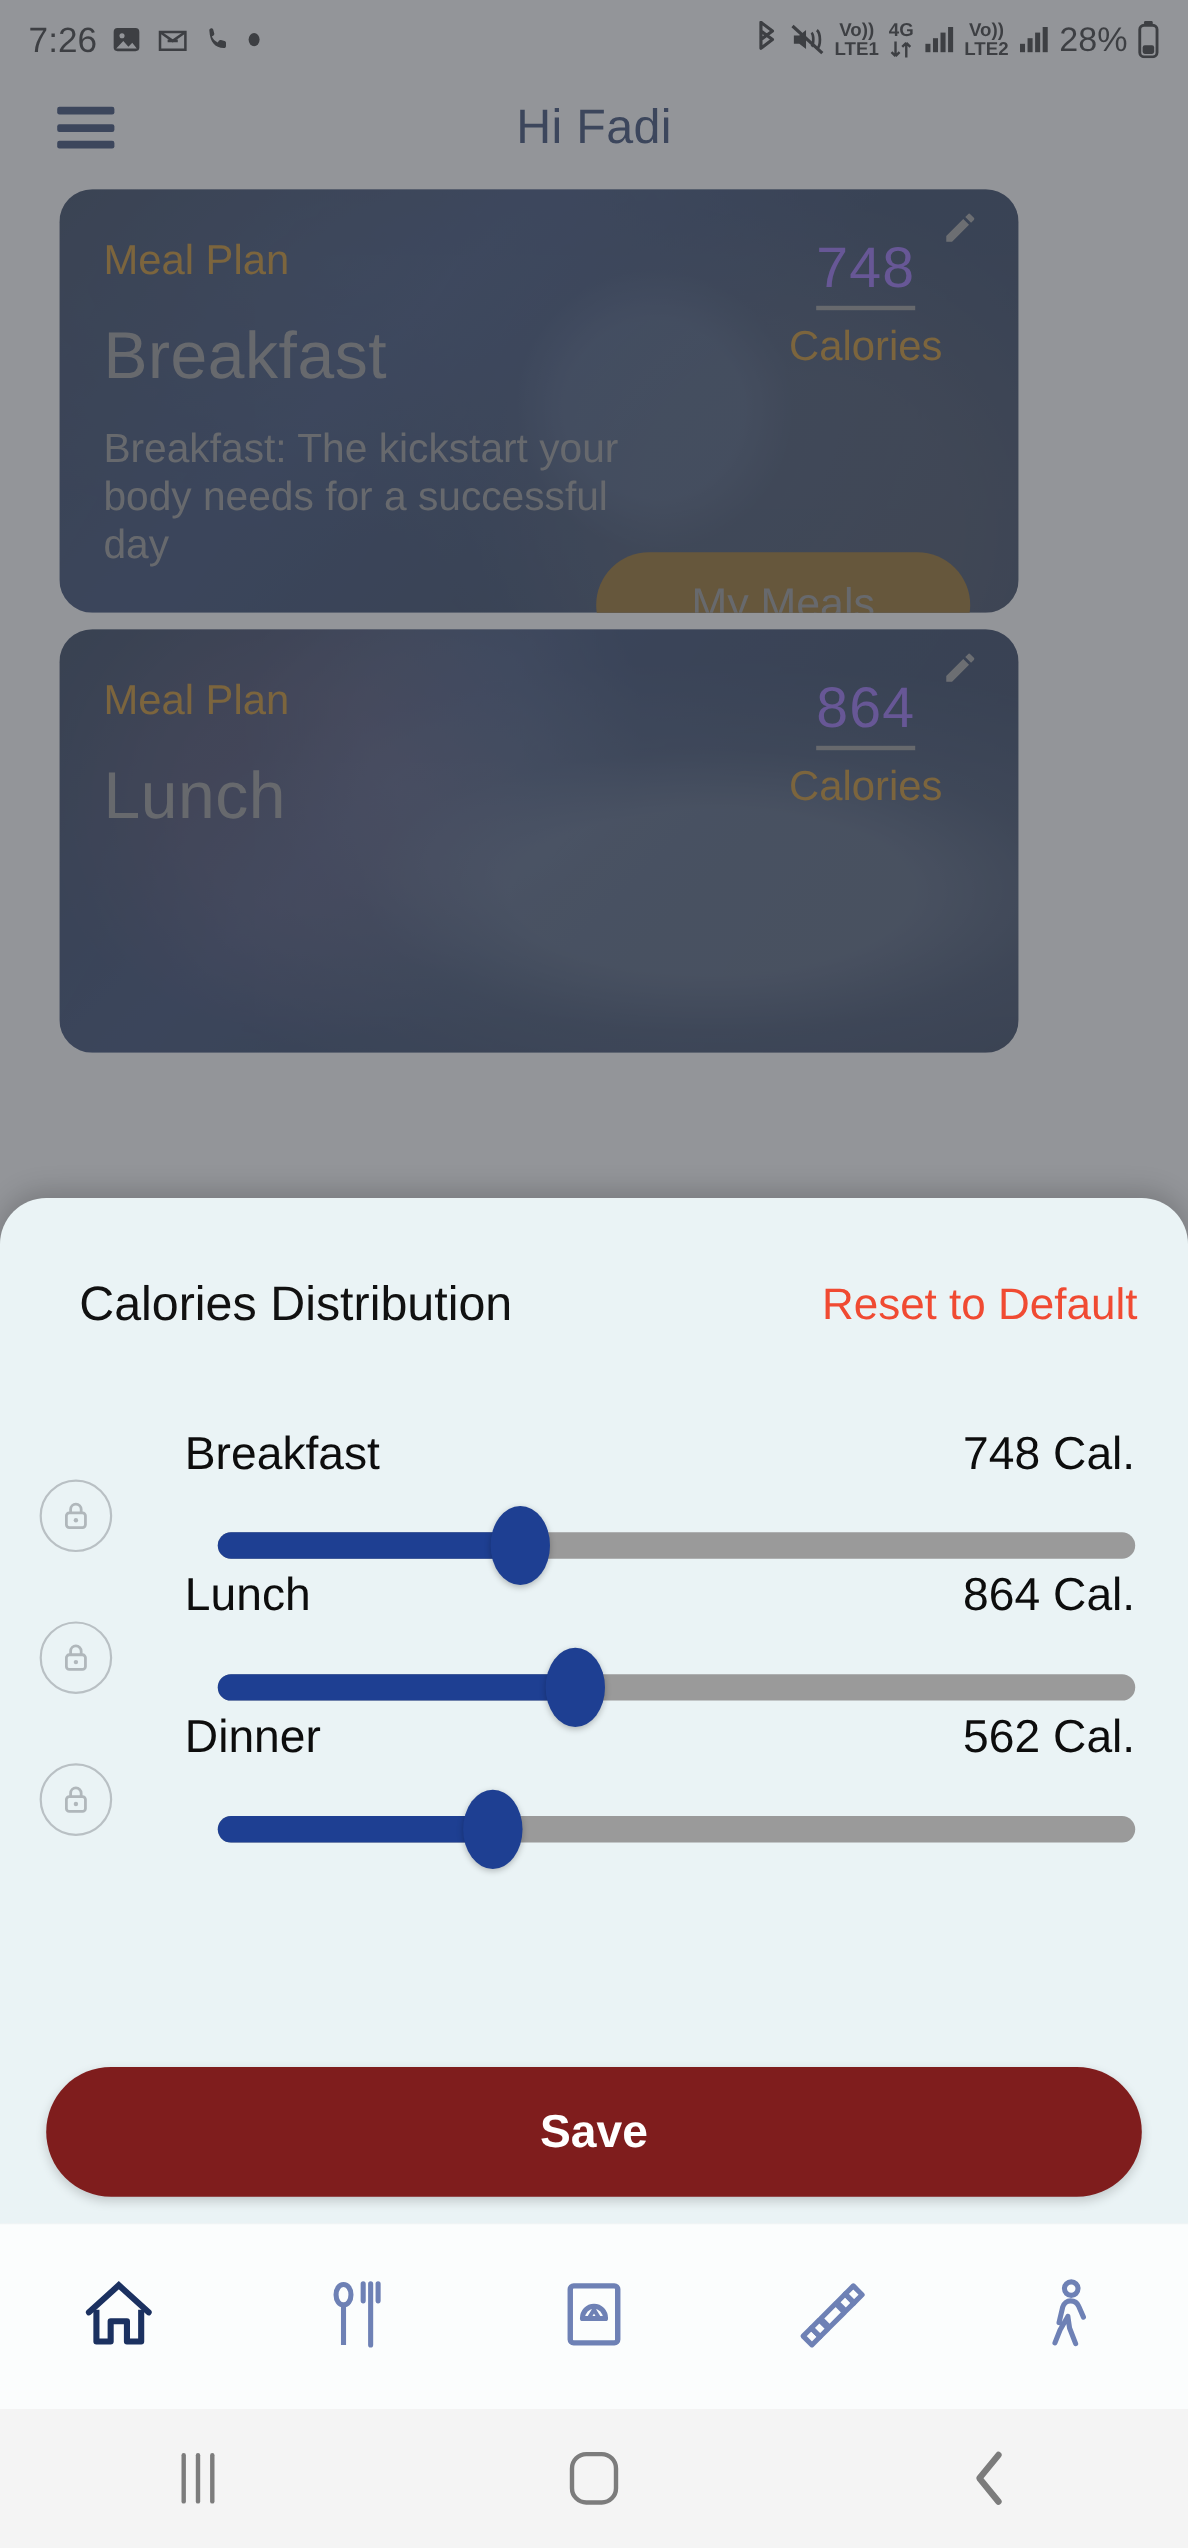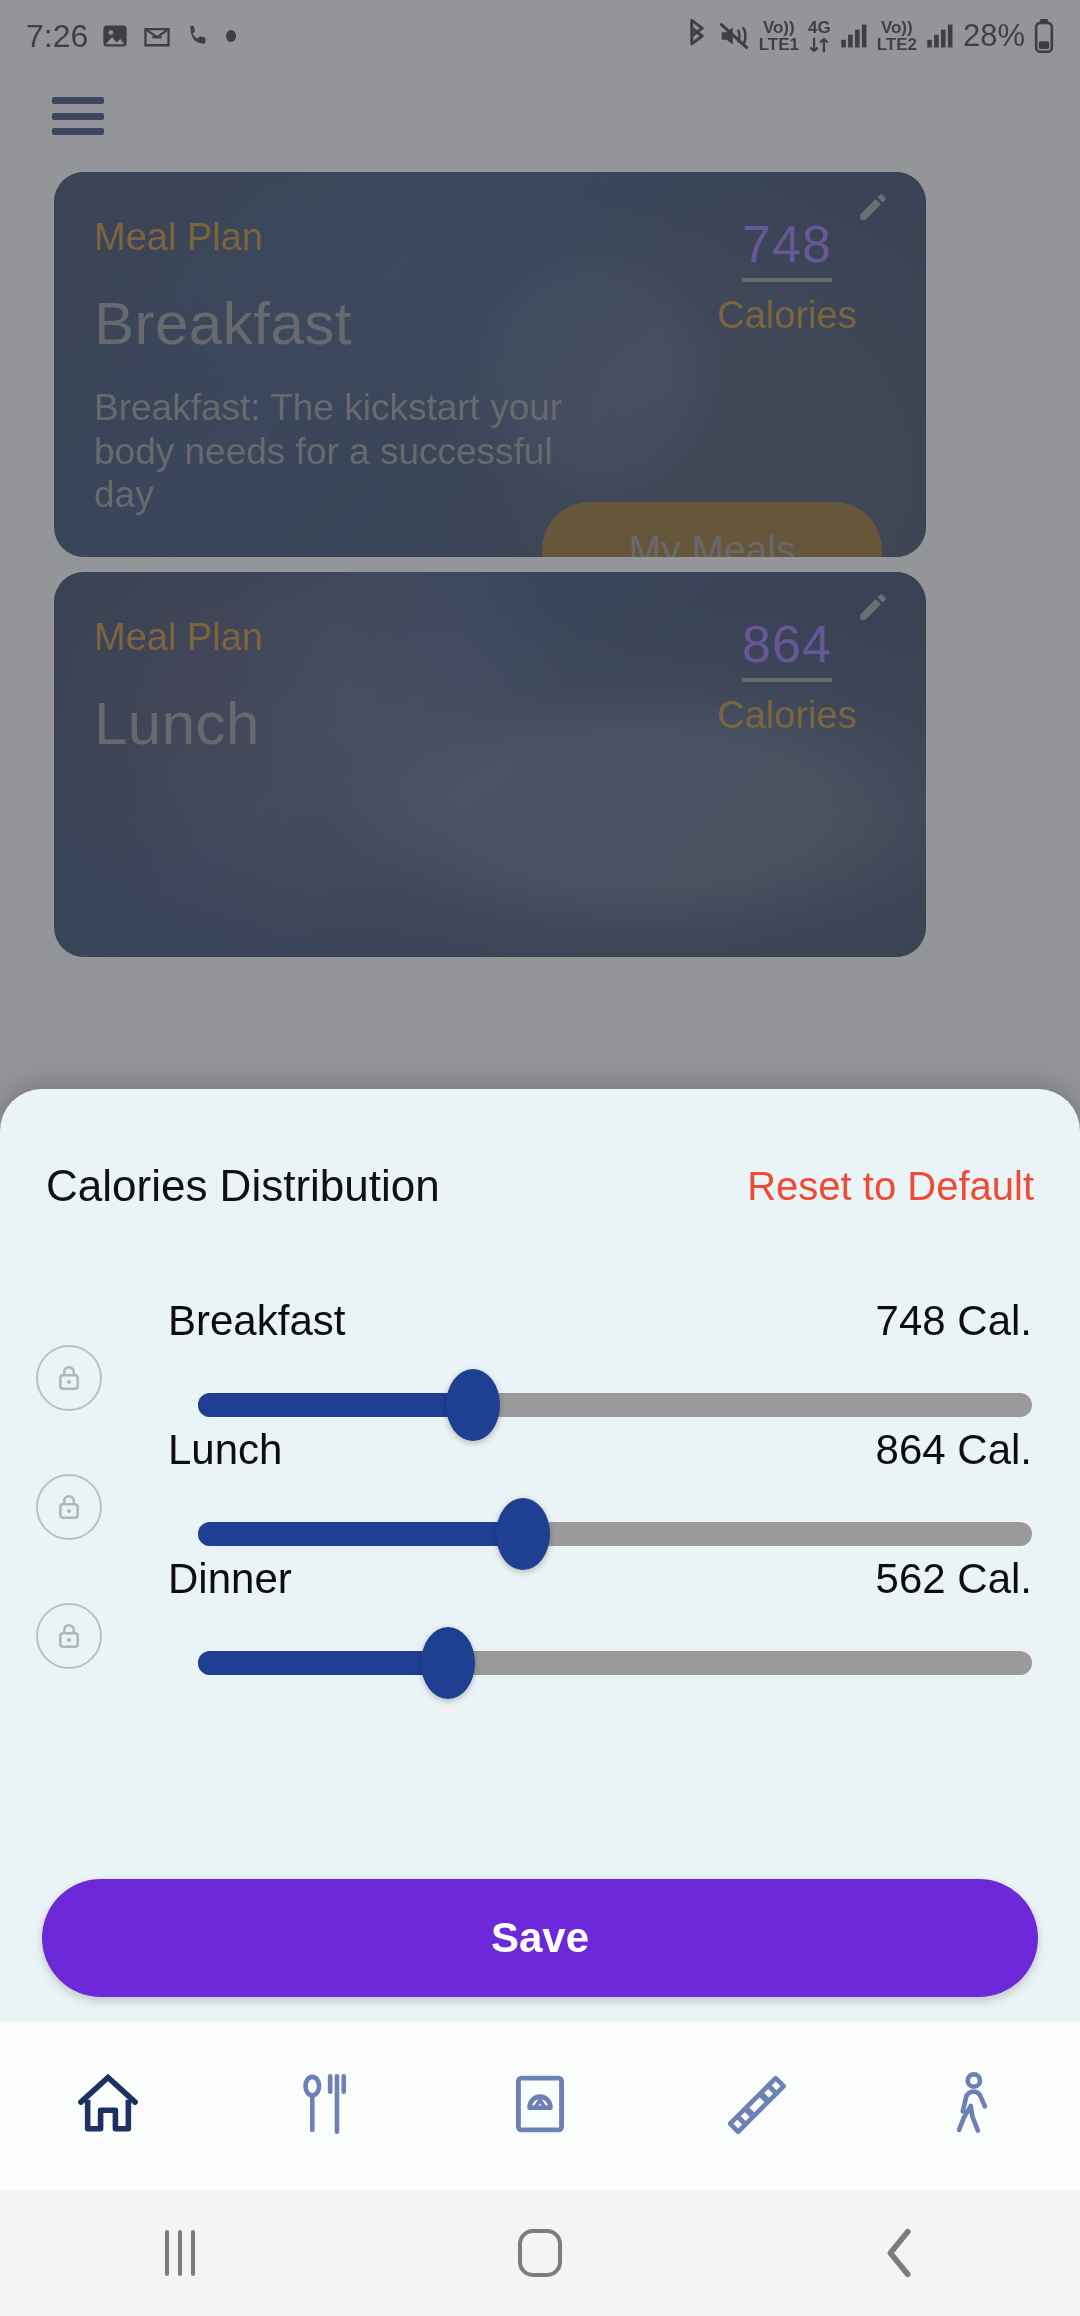--- a/index.html
+++ b/index.html
@@ -124,21 +124,21 @@
   
   #sheet {
     position: absolute; left: 0; top: 1089px;
     width: 1080px; height: 1016px;
     background: #eaf3f5;
     border-radius: 42px 42px 0 0;
     box-shadow: 0 -6px 24px rgba(0,0,0,.18);
   }
   #sheet-head {
     display: flex; align-items: center;
-    padding: 72px 46px 0 46px;
+    padding: 72px 46px 0 72px;
   }
   #sheet-title { font-size: 44px; color: #111; font-weight: 400; }
   #reset-btn {
     margin-left: auto; font-size: 40px; color: #f04a32;
     background: none; border: none; font-family: inherit; padding: 0;
   }
 
   .slider-row {
     position: absolute; left: 0; width: 1080px; height: 170px;
   }
@@ -169,21 +169,21 @@
     position: absolute; top: 50%;
     width: 54px; height: 72px; margin-left: -27px;
     transform: translateY(-50%);
     background: #1e3f92; border-radius: 50%;
     box-shadow: 0 2px 6px rgba(0,0,0,.25);
   }
 
   #save-btn {
     position: absolute; left: 42px; top: 790px;
     width: 996px; height: 118px;
-    background: #6d28d9; color: #fff;
+    background: #7f1d1d; color: #fff;
     border: none; border-radius: 62px;
     font-size: 42px; font-weight: bold; font-family: inherit;
     box-shadow: 0 4px 10px rgba(0,0,0,.18);
   }
 
   
   #bottom-nav {
     position: absolute; left: 0; top: 2021px;
     width: 1080px; height: 169px;
     background: #fbfdfd;
@@ -295,20 +295,21 @@
         </span>
       </div>
     </div>
 
     <div id="app-header">
       <div id="hamburger">
           <i></i>
           <i></i>
           <i></i>
         </div>
+      <div id="app-title">Hi Fadi</div>
     </div>
 
     <div class="meal-card" style="top:172px;height:385px">
       <div class="card-bg"></div>
       <div class="card-photo photo-coffee"></div>
       <div class="card-inner">
         <div class="card-kicker">Meal Plan</div>
         <div class="card-title">Breakfast</div>
         <div class="card-desc">Breakfast: The kickstart your body needs for a successful day</div>
       </div>

